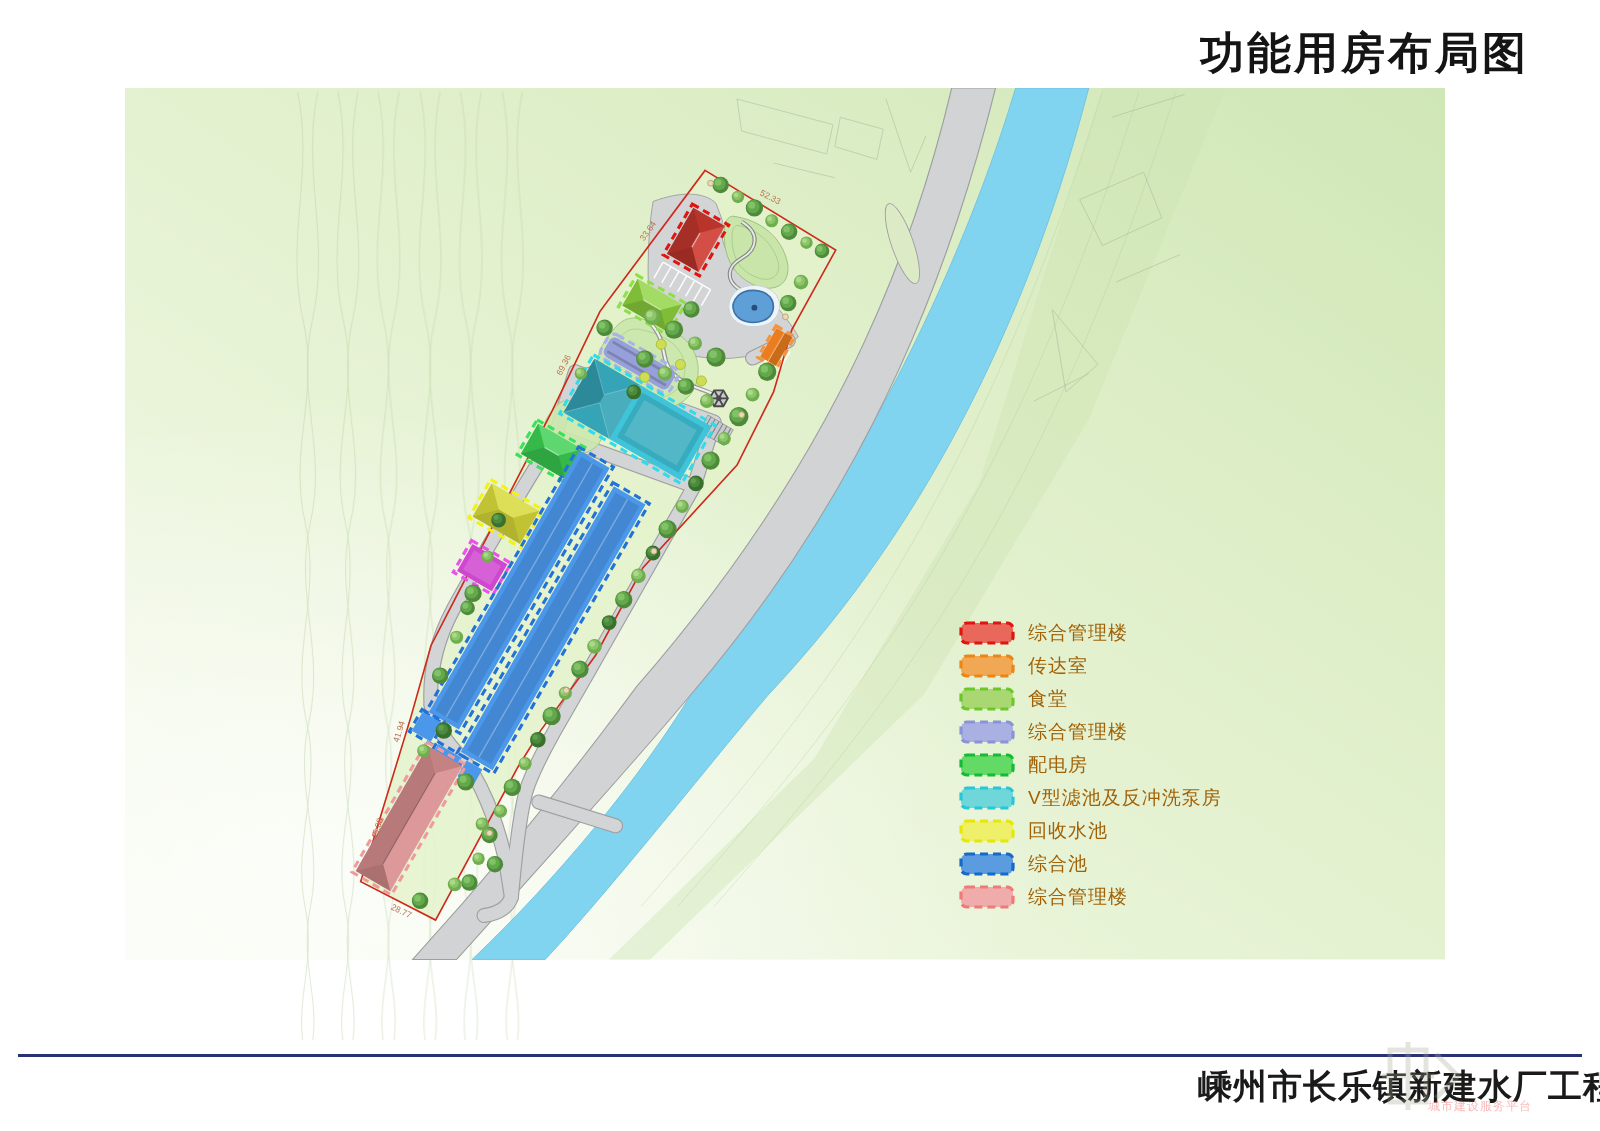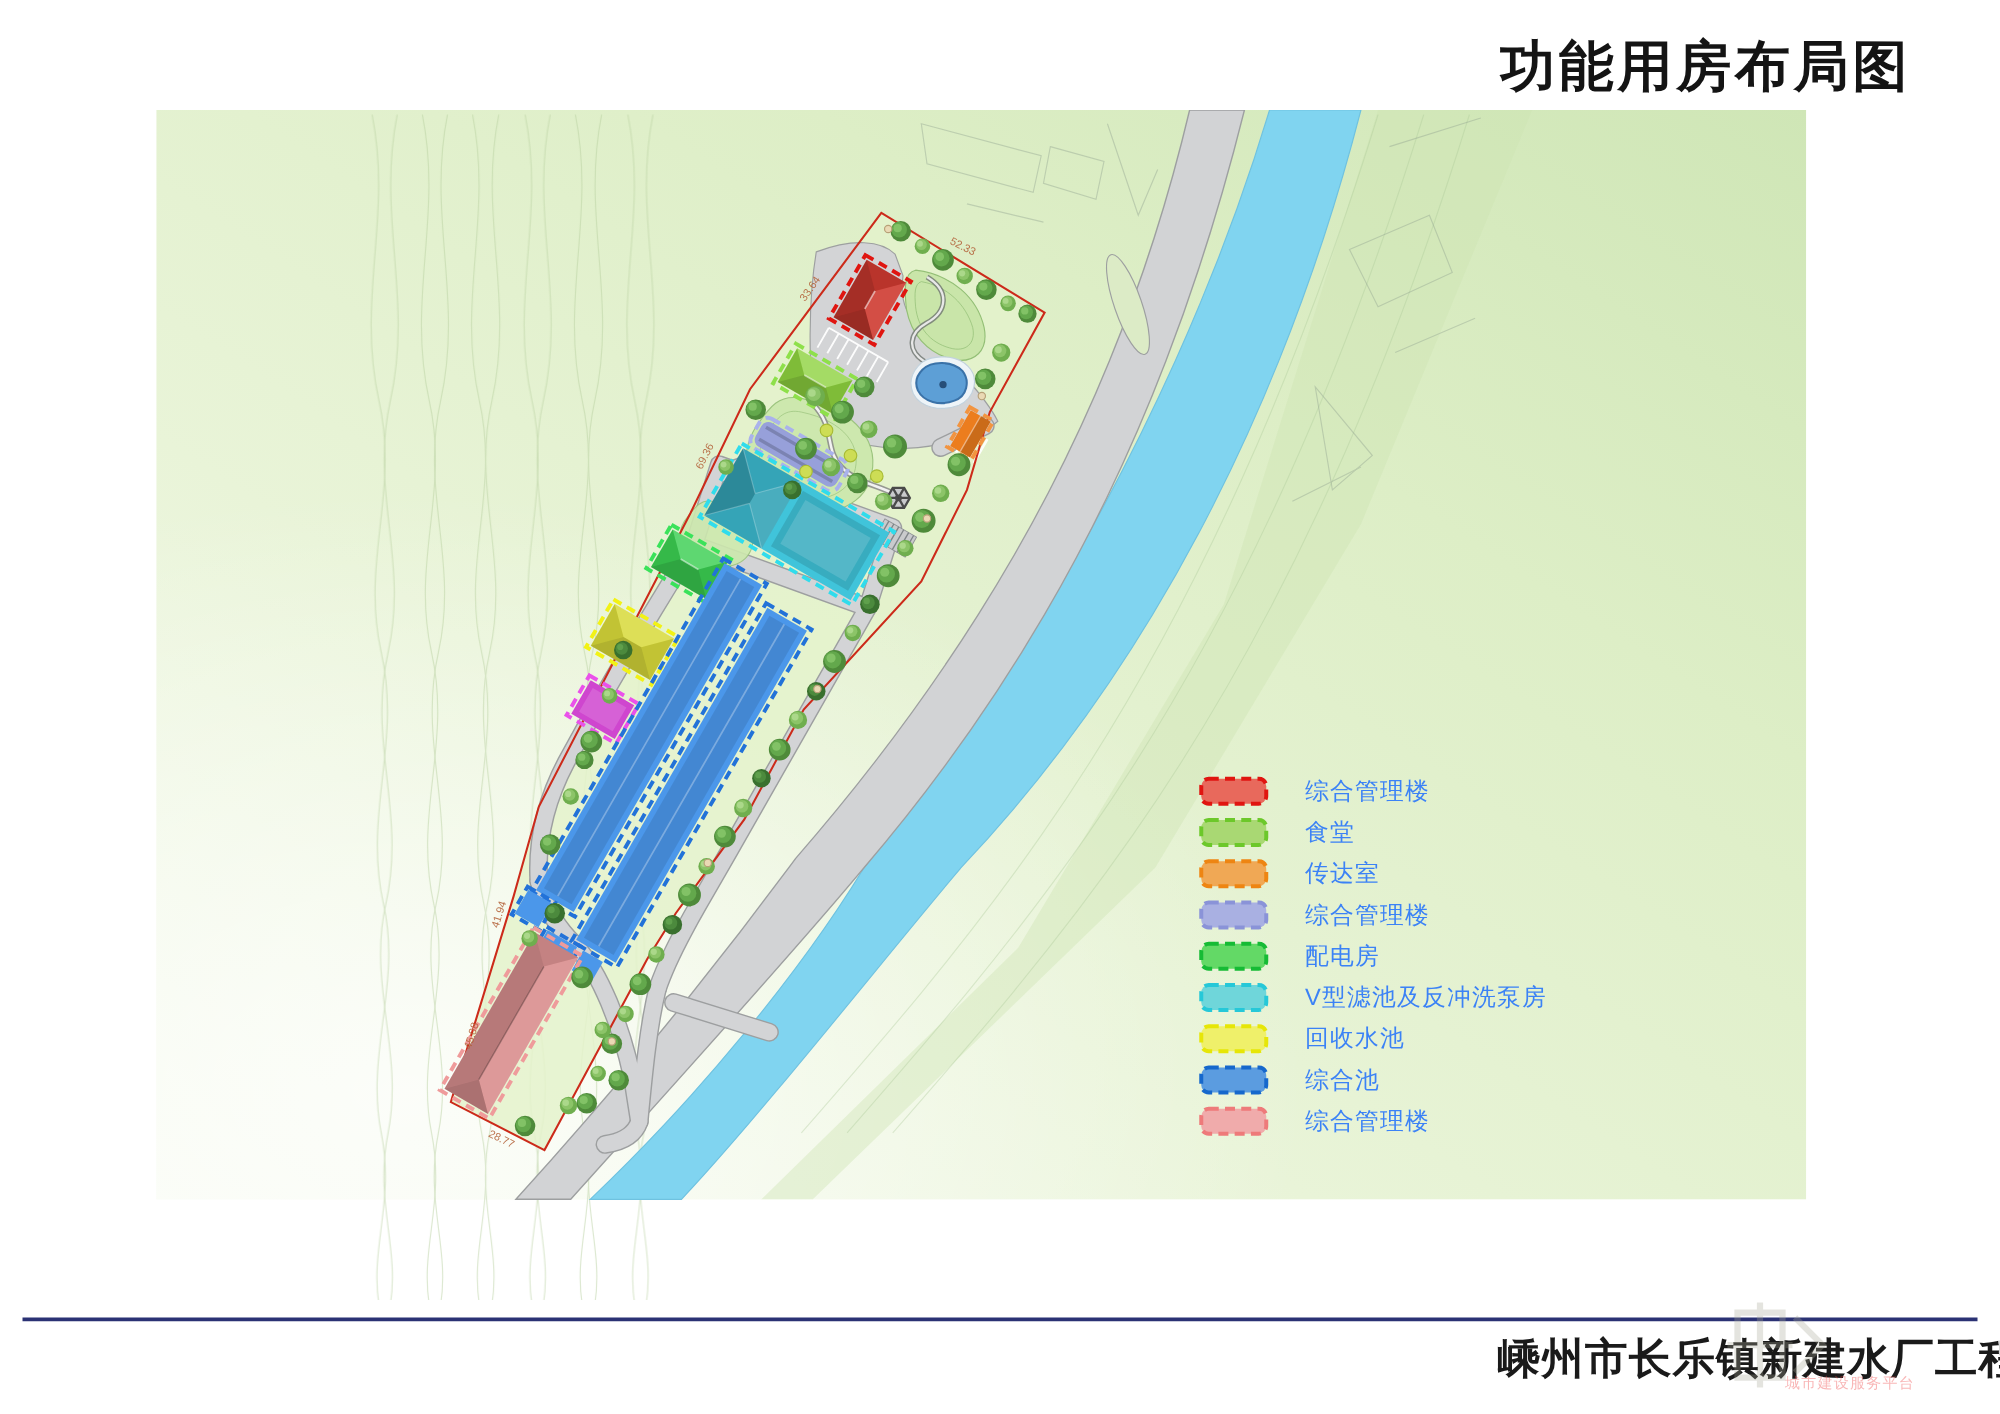--- a/index.html
+++ b/index.html
@@ -6,21 +6,21 @@
   body{font-family:"Liberation Sans","DejaVu Sans",sans-serif;}
   #stage{position:relative;width:1600px;height:1131px;background:#fff;overflow:hidden;}
 
   .page-title{position:absolute;top:24px;left:1200px;width:300px;text-align:left;
     font-size:44px;font-weight:700;color:#141414;letter-spacing:3px;white-space:nowrap;}
 
   #map-wrap{position:absolute;left:125px;top:88px;width:1320px;height:952px;}
 
   .legend{position:absolute;left:958px;top:616px;}
   .legend-row{display:flex;align-items:center;height:33px;}
-  .legend-label{margin-left:28px;font-size:19px;color:#3b82f6;font-weight:500;letter-spacing:1px;white-space:nowrap;}
+  .legend-label{margin-left:12px;font-size:19px;color:#a16207;font-weight:500;letter-spacing:1px;white-space:nowrap;}
 
   .footer-line{position:absolute;left:18px;top:1054px;width:1564px;height:3px;background:#2b3274;}
   .footer-text{position:absolute;left:1170px;top:1064px;font-size:34px;font-weight:700;
     color:#1a1a1a;letter-spacing:1px;white-space:nowrap;margin-left:28px;}
   .watermark{position:absolute;left:1372px;top:1036px;width:200px;height:84px;opacity:.38;pointer-events:none;}
   .watermark-caption{position:absolute;left:56px;top:62px;font-size:12px;color:#ef4444;letter-spacing:1px;white-space:nowrap;}
 
   .dash-outline{fill:none;stroke-width:3.4;stroke-dasharray:8 5.5;}
   text.dim{font-size:9.5px;fill:#b4643c;opacity:.9;font-family:"Liberation Sans",sans-serif;}
 </style>
@@ -361,29 +361,29 @@
 
   <div class="legend">
     <div class="legend-row">
       <svg width="58" height="28">
           <rect x="3" y="4" width="52" height="20" rx="6" stroke-width="3.2" stroke-dasharray="8 5" fill="#e8695c" stroke="#e01510"></rect>
         </svg>
       <span class="legend-label">综合管理楼</span>
     </div>
     <div class="legend-row">
       <svg width="58" height="28">
+          <rect x="3" y="4" width="52" height="20" rx="6" stroke-width="3.2" stroke-dasharray="8 5" fill="#f0a855" stroke="#ee8512"></rect>
+        </svg>
+      <span class="legend-label">传达室</span>
+    </div>
+    <div class="legend-row">
+      <svg width="58" height="28">
           <rect x="3" y="4" width="52" height="20" rx="6" stroke-width="3.2" stroke-dasharray="8 5" fill="#a9d873" stroke="#6cc82a"></rect>
         </svg>
       <span class="legend-label">食堂</span>
-    </div>
-    <div class="legend-row">
-      <svg width="58" height="28">
-          <rect x="3" y="4" width="52" height="20" rx="6" stroke-width="3.2" stroke-dasharray="8 5" fill="#f0a855" stroke="#ee8512"></rect>
-        </svg>
-      <span class="legend-label">传达室</span>
     </div>
     <div class="legend-row">
       <svg width="58" height="28">
           <rect x="3" y="4" width="52" height="20" rx="6" stroke-width="3.2" stroke-dasharray="8 5" fill="#a9b0e2" stroke="#8a93d8"></rect>
         </svg>
       <span class="legend-label">综合管理楼</span>
     </div>
     <div class="legend-row">
       <svg width="58" height="28">
           <rect x="3" y="4" width="52" height="20" rx="6" stroke-width="3.2" stroke-dasharray="8 5" fill="#63d966" stroke="#16bb35"></rect>

